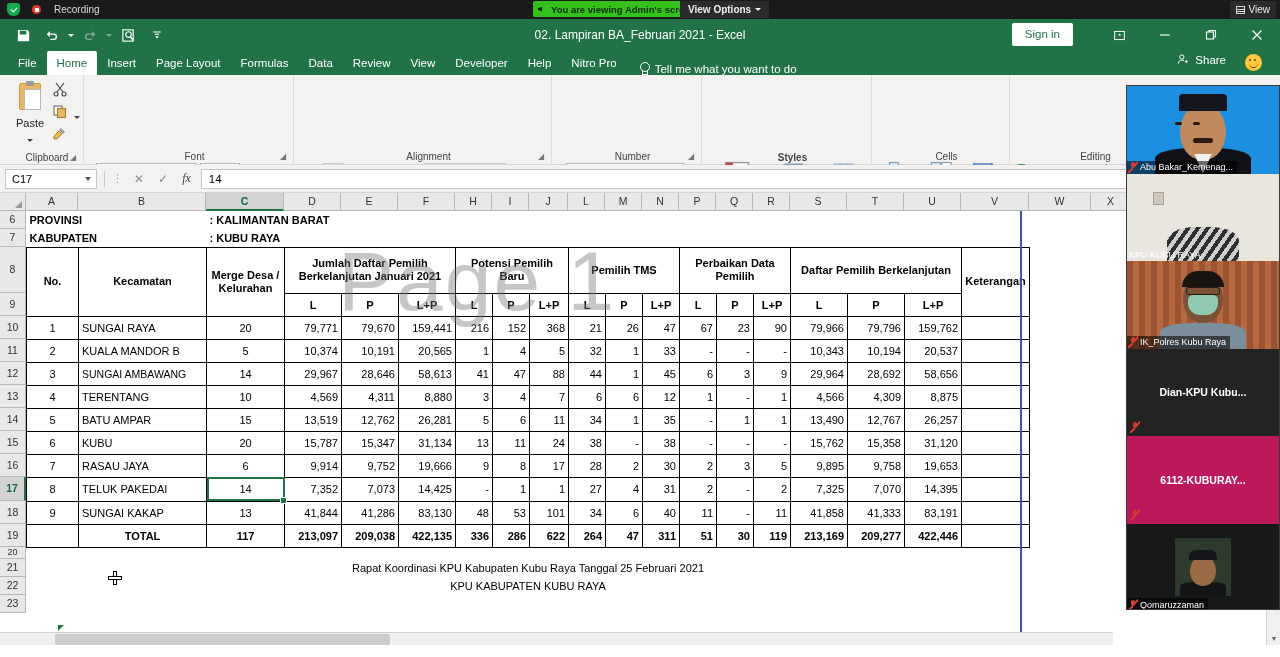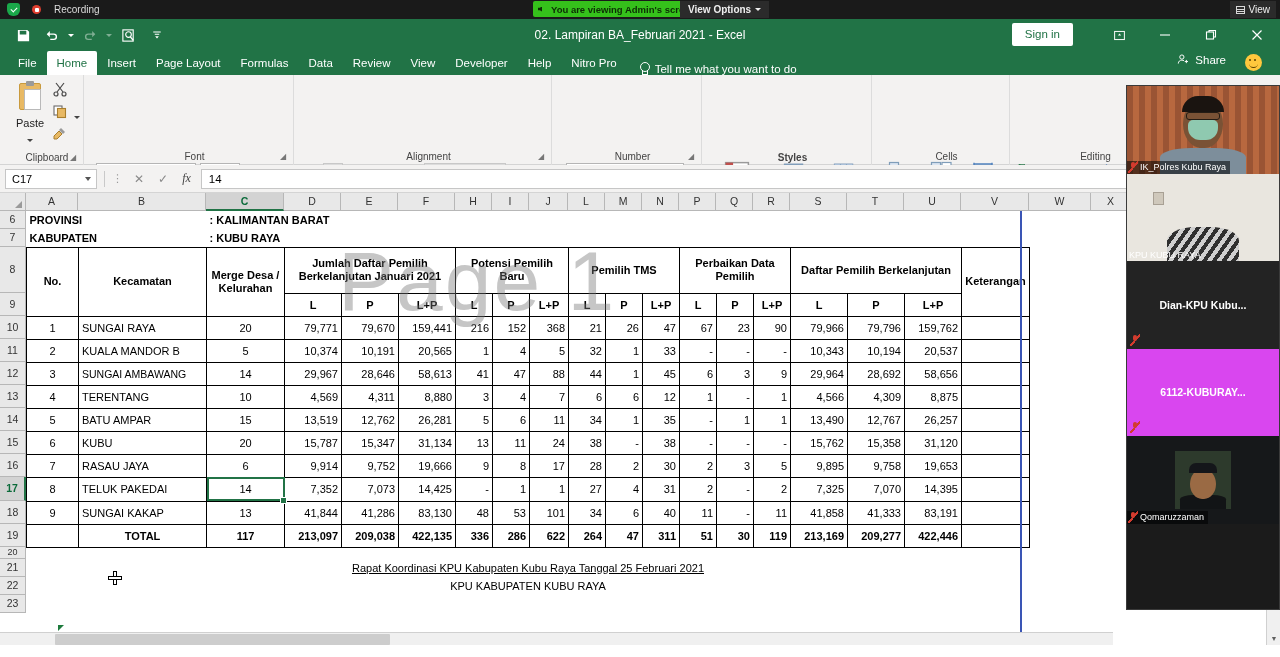--- a/index.html
+++ b/index.html
@@ -893,21 +893,21 @@
             <td class="bk rgt bold">209,277</td>
             <td class="bk rgt bold">422,446</td>
             <td class="bk"></td>
           </tr>
 
           <tr style="height:12px">
                 <td colspan="19" style="height:12px"></td>
               </tr>
 
           <tr style="height:18px">
-            <td colspan="19" class="footline" style="height:18px;text-decoration:underline;">Rapat Koordinasi KPU Kabupaten Kubu Raya Tanggal 25 Februari 2021</td>
+            <td colspan="19" class="footline" style="height:18px;">Rapat Koordinasi KPU Kabupaten Kubu Raya Tanggal 25 Februari 2021</td>
           </tr>
           <tr style="height:18px">
             <td colspan="19" class="footline" style="height:18px;">KPU KABUPATEN KUBU RAYA</td>
           </tr>
         </tbody>
           </table>
 
         <div class="pagebrk" style="left:994px;height:434px;"></div>
       </div>
 
@@ -920,52 +920,67 @@
       </div>
       <div class="hsb">
         <div class="hsb-thumb"></div>
       </div>
       <div class="greenmark"></div>
     </div>
   </div>
 
   <div class="filmstrip">
 
+    <div class="vtile">
+      <div class="face-a">
+        <div class="fa-suit"></div>
+        <div class="fa-head"></div>
+        <div class="fa-hat"></div>
+        <div class="fa-eye" style="left:48px"></div>
+        <div class="fa-eye" style="left:66px"></div>
+        <div class="fa-mous"></div>
+        <div class="fa-shirt"></div>
+      </div>
+      <div class="vname">
+        <span class="mute"></span>
+        <span>Abu Bakar_Kemenag...</span>
+      </div>
+    </div>
+
+    <div class="vtile">
+      <div class="face-c">
+        <div class="fc-frame"></div>
+        <div class="fc-scarf"></div>
+      </div>
+      <div class="vname" style="background:transparent">
+        <span>KPU KUBU RAYA</span>
+      </div>
+    </div>
 
     <div class="vtile">
       <div class="face-b">
         <div class="fb-wall"></div>
         <div class="fb-body"></div>
         <div class="fb-head"></div>
         <div class="fb-hair"></div>
         <div class="fb-glass"></div>
         <div class="fb-mask"></div>
       </div>
       <div class="vname">
         <span class="mute"></span>
         <span>IK_Polres Kubu Raya</span>
       </div>
     </div>
 
-    <div class="vtile">
-      <div class="face-c">
-        <div class="fc-frame"></div>
-        <div class="fc-scarf"></div>
-      </div>
-      <div class="vname" style="background:transparent">
-        <span>KPU KUBU RAYA</span>
-      </div>
-    </div>
-
     <div class="vtile" style="background:#232323">
       <div class="vcenter-name">Dian-KPU  Kubu...</div>
       <span class="mute mute-tl"></span>
     </div>
 
-    <div class="vtile" style="background:#d946ef">
+    <div class="vtile" style="background:#be185d">
       <div class="vcenter-name">6112-KUBURAY...</div>
       <span class="mute mute-tl"></span>
     </div>
 
     <div class="vtile" style="background:#16181a">
       <div class="face-d">
         <div class="fd-photo">
           <div class="fd-body"></div>
           <div class="fd-head"></div>
           <div class="fd-cap"></div>

